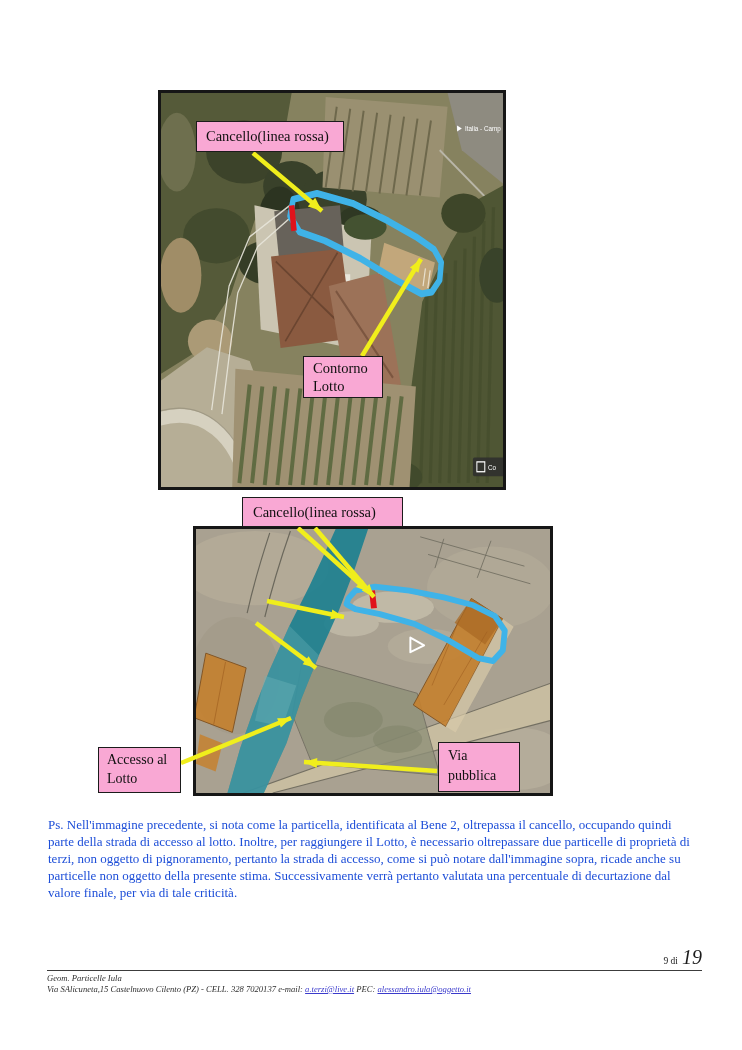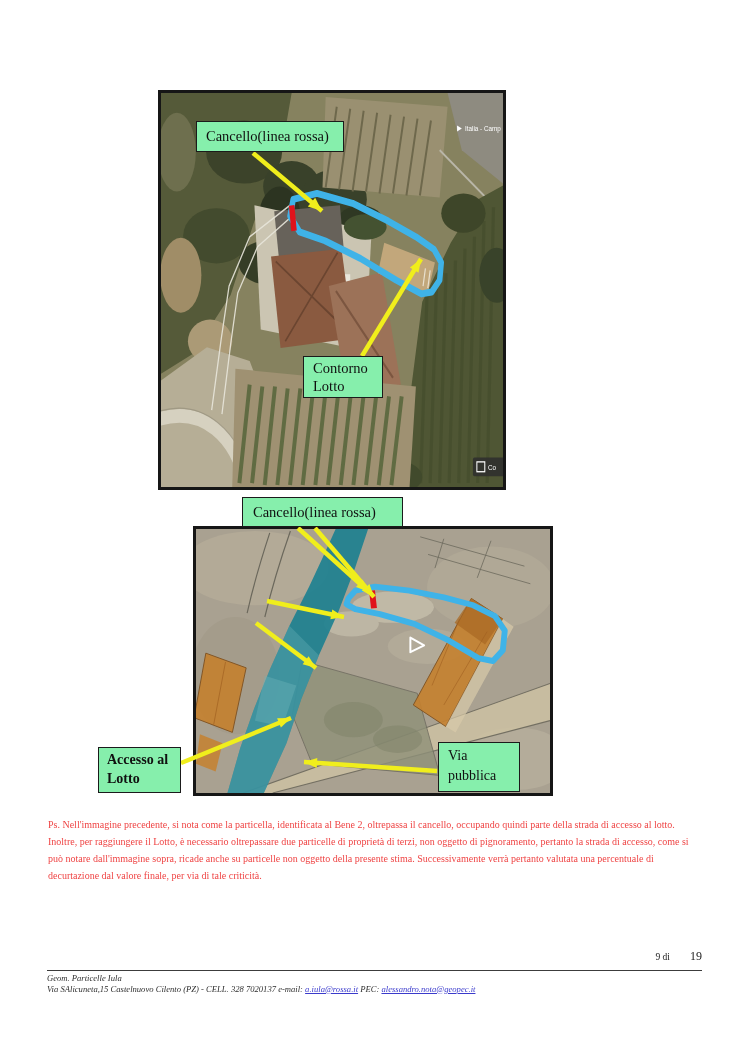--- a/index.html
+++ b/index.html
@@ -3,32 +3,32 @@
 <meta charset="utf-8">
 <style>
   html,body{margin:0;padding:0;background:#e8e8e8;}
   .page{position:relative;width:742px;height:1050px;background:#ffffff;overflow:hidden;
         font-family:"Liberation Serif",serif;}
   .fig{position:absolute;box-sizing:border-box;border:3px solid #161616;overflow:hidden;background:#8a8568;}
   .fig svg{display:block;width:100%;height:100%;}
   .fig1{left:158px;top:90px;width:348px;height:400px;}
   .fig2{left:193px;top:526px;width:360px;height:270px;}
   .arrows{position:absolute;left:0;top:0;width:742px;height:1050px;z-index:20;pointer-events:none;}
-  .callout{position:absolute;background:#86efac;border:1.6px solid #1b1b1b;color:#101010;
+  .callout{position:absolute;background:#f9a8d4;border:1.6px solid #1b1b1b;color:#101010;
            font-family:"Liberation Serif",serif;box-sizing:border-box;z-index:30;}
   .c1{left:196px;top:121px;width:148px;height:31px;font-size:14.5px;display:flex;align-items:center;padding-left:9px;}
   .c2{left:303px;top:356px;width:80px;height:42px;font-size:14.5px;line-height:18px;padding:2px 0 0 9px;}
   .c3{left:242px;top:497px;width:161px;height:30px;font-size:14.5px;display:flex;align-items:center;padding-left:10px;}
   .c4{left:185px;top:578px;width:82px;height:46px;font-size:14px;line-height:19px;padding:2px 0 0 8px;}
-  .c5{left:98px;top:747px;width:83px;height:46px;font-size:14px;line-height:19px;padding:2px 0 0 8px;font-weight:bold;}
+  .c5{left:98px;top:747px;width:83px;height:46px;font-size:14px;line-height:19px;padding:2px 0 0 8px;}
   .c6{left:438px;top:742px;width:82px;height:50px;font-size:14px;line-height:20px;padding:3px 0 0 9px;}
-  .para{position:absolute;left:48px;top:816px;width:652px;font-size:10px;line-height:17px;color:#ef4444;}
+  .para{position:absolute;left:48px;top:816px;width:652px;font-size:13px;line-height:17px;color:#1d4ed8;}
   .pagenum{position:absolute;top:946px;right:40px;color:#1c1c1c;}
   .pn-small{font-size:9.5px;}
-  .pn-big{font-size:12px;margin-left:20px;}
+  .pn-big{font-size:20px;margin-left:4px;font-style:italic;}
   .footsep{position:absolute;left:47px;top:970px;width:655px;border-top:1.3px solid #3c3c3c;height:0;}
   .footer{position:absolute;left:47px;top:973px;width:655px;font-style:italic;font-size:8.6px;
           line-height:10.8px;color:#2e2e2e;}
   .footer a{color:#3a3acc;text-decoration:underline;}
   .map-attrib{font-family:"Liberation Sans",sans-serif;}
 </style>
 </head>
 <body>
 
 <div class="page">
@@ -183,16 +183,16 @@
   </div>
 
   <div class="para">Ps. Nell'immagine precedente, si nota come la particella, identificata al Bene 2, oltrepassa il cancello, occupando quindi parte della strada di accesso al lotto. Inoltre, per raggiungere il Lotto, è necessario oltrepassare due particelle di proprietà di terzi, non oggetto di pignoramento, pertanto la strada di accesso, come si può notare dall'immagine sopra, ricade anche su particelle non oggetto della presente stima. Successivamente verrà pertanto valutata una percentuale di decurtazione dal valore finale, per via di tale criticità.</div>
 
   <div class="pagenum">
     <span class="pn-small">9 di</span><span class="pn-big">19</span>
   </div>
   <div class="footsep"></div>
   <div class="footer">
     <div>Geom. Particelle Iula</div>
-    <div><span>Via SAlicuneta,15 Castelnuovo Cilento (PZ) - CELL. 328 7020137 e-mail: </span><a href="#">a.iula@rossa.it</a><span> PEC: </span><a href="#">alessandro.nota@geopec.it</a></div>
+    <div><span>Via SAlicuneta,15 Castelnuovo Cilento (PZ) - CELL. 328 7020137 e-mail: </span><a href="#">a.terzi@live.it</a><span> PEC: </span><a href="#">alessandro.iula@oggetto.it</a></div>
   </div>
 
 </div>
 
 </body></html>

